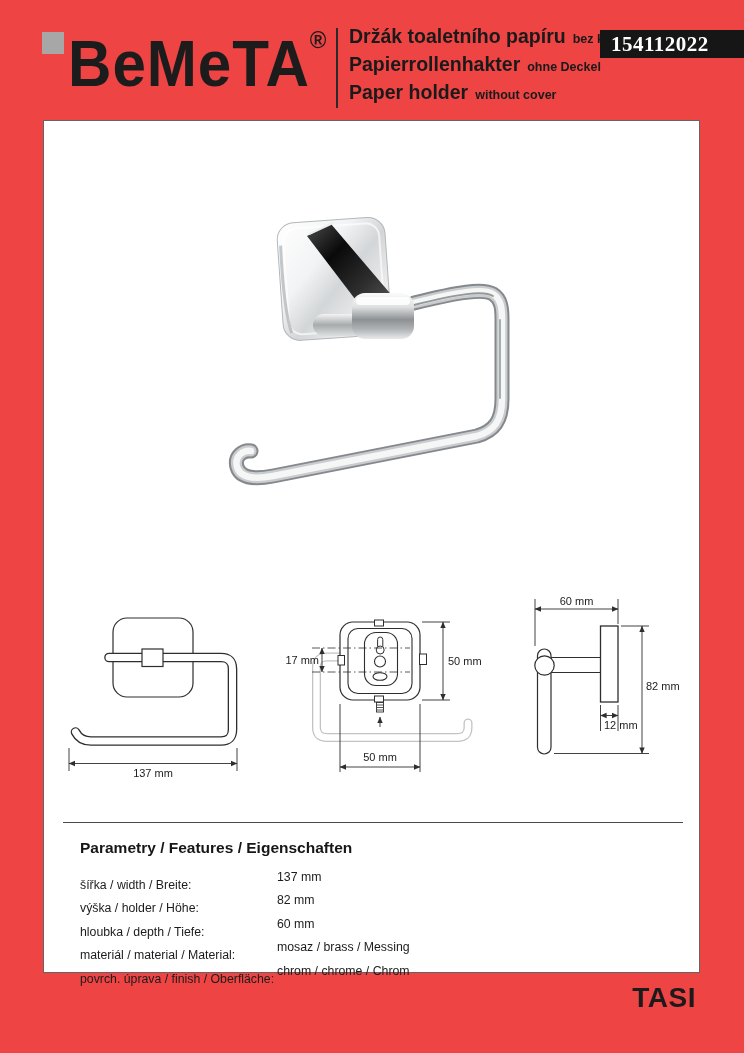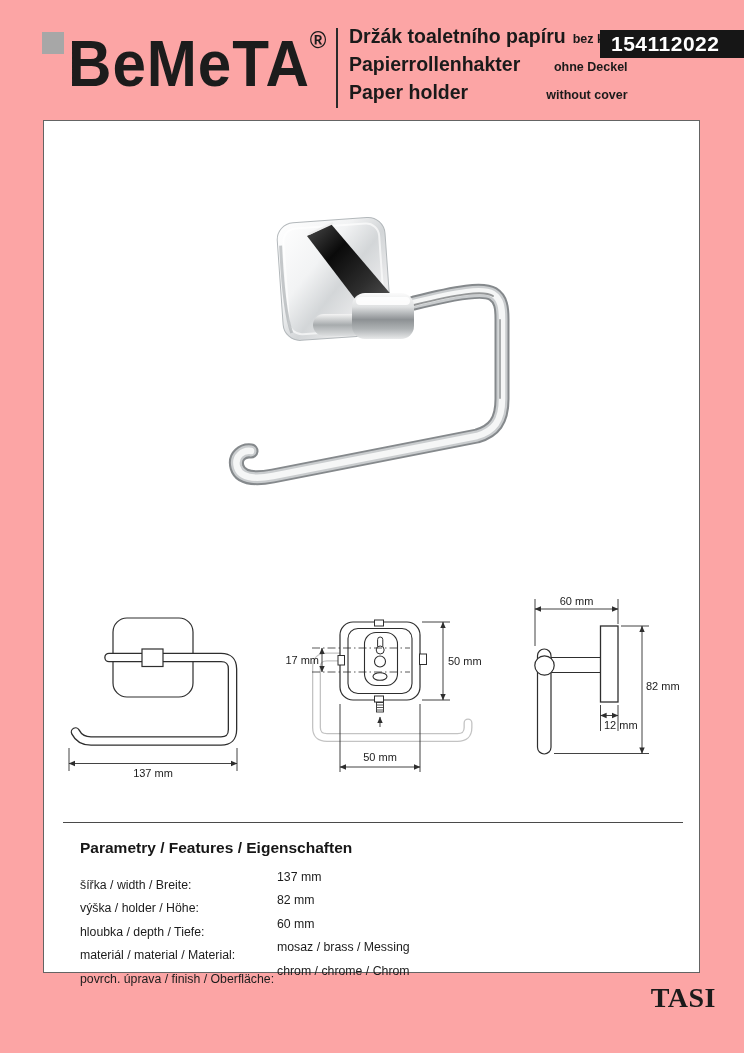--- a/index.html
+++ b/index.html
@@ -1,46 +1,46 @@
 <!DOCTYPE html>
 <html><head>
 <meta charset="utf-8">
 <style>
   html,body{margin:0;padding:0;background:#fff;}
   body{font-family:"Liberation Sans", sans-serif; color:#1a1a1a;}
-  #page{position:relative;width:744px;height:1053px;background:#fca5a5;overflow:hidden;}
+  #page{position:relative;width:744px;height:1053px;background:#ef4444;overflow:hidden;}
 
   
   .logo-square{position:absolute;left:42px;top:32px;width:22px;height:22px;background:#a7a7a7;}
   .brand{position:absolute;left:68px;top:28px;font-size:64px;font-weight:bold;line-height:1;
          letter-spacing:1px;color:#1c1c1c;transform:scaleX(.94);transform-origin:left top;white-space:nowrap;}
   .brand .reg{font-size:24px;vertical-align:38px;font-weight:bold;}
   .hdr-divider{position:absolute;left:336px;top:28px;width:2px;height:80px;background:#2a2a2a;}
   .titles{position:absolute;left:349px;top:25px;}
-  .title-line{display:flex;align-items:baseline;gap:7px;height:28px;justify-content:space-between;}
+  .title-line{display:flex;align-items:baseline;gap:7px;height:28px;}
   .title-main{font-size:19.5px;font-weight:bold;white-space:nowrap;}
   .title-sub{font-size:12.5px;font-weight:bold;white-space:nowrap;}
   .code-badge{position:absolute;left:600px;top:30px;width:133px;height:28px;background:#161616;
               color:#fff;font-size:21px;font-weight:bold;display:flex;align-items:center;
-              padding-left:11px;letter-spacing:.5px;}
+              padding-left:11px;letter-spacing:.5px;font-family:Liberation Serif, serif;}
 
   
   .content-box{position:absolute;left:43px;top:120px;width:655px;height:851px;border:1.5px solid #646464;background:#fff;}
 
   .photo-svg{position:absolute;left:220px;top:200px;}
   .draw-svg{position:absolute;left:55px;top:588px;}
 
   .params-sep{position:absolute;left:63px;top:822px;width:620px;height:1px;background:#4a4a4a;}
   .params{position:absolute;left:80px;top:839px;width:580px;}
   .params h2{margin:0 0 13px 0;font-size:15.5px;font-weight:bold;color:#161616;}
   .param-row{display:flex;font-size:12.3px;line-height:15.4px;color:#1c1c1c;}
   .param-label{width:197px;flex:0 0 197px;margin-top:8px;}
   .param-value{flex:1;}
 
-  .series{position:absolute;right:28px;top:982px;font-size:28px;font-weight:bold;letter-spacing:.5px;color:#1b1b1b;font-family:Liberation Serif, serif;}
+  .series{position:absolute;right:48px;top:982px;font-size:28px;font-weight:bold;letter-spacing:.5px;color:#1b1b1b;}
 
   text{font-family:"Liberation Sans", sans-serif;}
 </style>
 </head>
 <body>
 
 <div id="page">
 
   <div class="logo-square"></div>
   <div class="brand"><span>BeMeTA</span><span class="reg">®</span></div>

